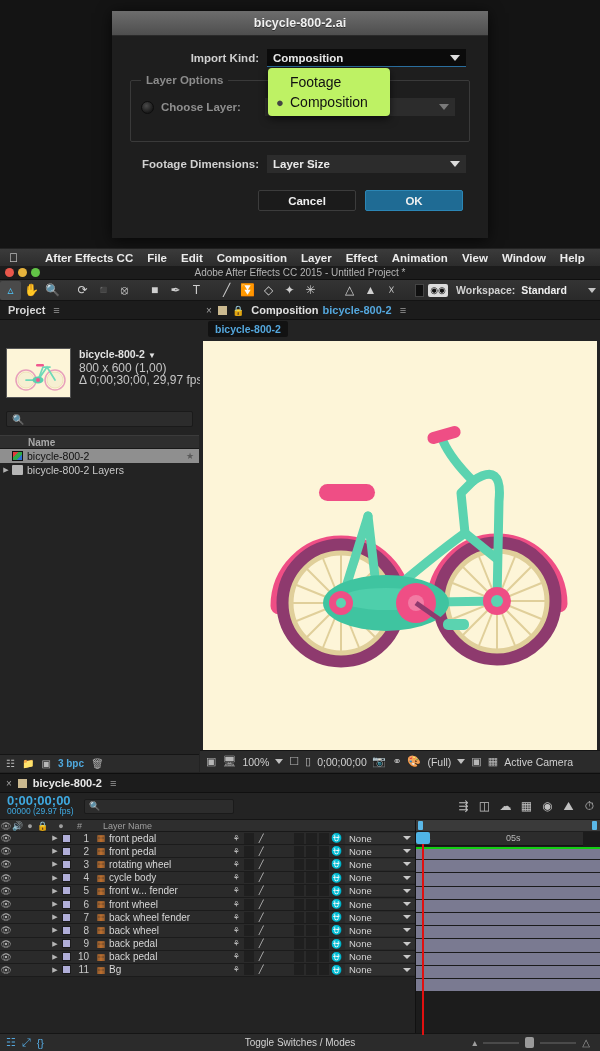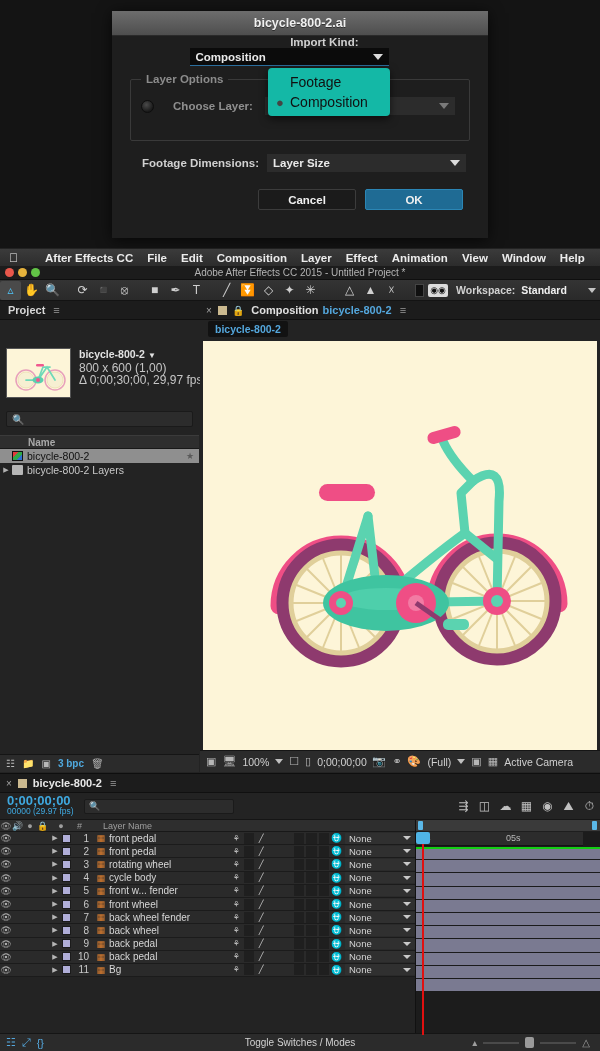--- a/index.html
+++ b/index.html
@@ -22,40 +22,40 @@
     box-shadow:0 2px 14px rgba(0,0,0,.7);
   }
   #dialog-titlebar {
     height:25px; background:linear-gradient(#6d6d6d,#4e4e4e);
     border-bottom:1px solid #2a2a2a;
     display:flex; align-items:center; justify-content:center;
     color:#f0f0f0; font-size:12.5px; font-weight:bold;
     text-shadow:0 1px 0 rgba(0,0,0,.45);
   }
   .dlg-row { display:flex; align-items:center; }
-  #import-kind-row { padding-right:22px;flex-direction:column; }
+  #import-kind-row { margin-top:13px; padding-right:22px; }
   .dlg-label { color:#d0d0d0; font-size:11.5px; font-weight:bold; text-align:right; }
   #import-kind-label { width:155px; padding-right:8px; }
   .dropdown {
     position:relative; height:18px; background:#0b0b0b;
     border-bottom:1px solid #2a6e9e;
     display:flex; align-items:center; padding:0 6px;
     color:#e9e9e9; font-size:11.5px; font-weight:bold;
   }
   .dropdown .caret {
     position:absolute; right:6px; top:50%; transform:translateY(-50%);
     width:0;height:0;border-left:5px solid transparent;border-right:5px solid transparent;
     border-top:6px solid #dcdcdc;
   }
   #import-kind-dd { width:199px; }
 
   
   #import-kind-menu {
     position:absolute; left:268px; top:68px; width:122px;
-    background:#14b8a6; border-radius:4px;
+    background:#bef264; border-radius:4px;
     box-shadow:0 3px 9px rgba(0,0,0,.6);
     padding:4px 0; z-index:30;
   }
   #import-kind-menu .mi {
     display:flex; align-items:center; height:20px;
     color:#111; font-size:14px; padding-left:6px;
   }
   #import-kind-menu .mi .bullet {
     width:12px; text-align:center; font-size:13px; color:#444;
   }
@@ -73,21 +73,21 @@
   .radio-row { display:flex; align-items:center; height:20px; }
   .radio {
     width:13px;height:13px;border-radius:50%;
     background:radial-gradient(circle at 40% 35%,#4a4a4a,#1a1a1a 70%);
     border:1px solid #0d0d0d; margin-right:7px;
     display:flex;align-items:center;justify-content:center;flex:none;
   }
   .radio.on::after{content:"";width:4px;height:4px;border-radius:50%;background:#d2d2d2;}
   .radio-label { color:#8f8f8f; font-size:11.5px; font-weight:bold; }
   #choose-layer-row { margin-top:2px; }
-  #choose-layer-label { width:104px;text-align:center; }
+  #choose-layer-label { width:104px; }
   #choose-layer-dd {
     width:190px; background:#2c2c2c; border-bottom:none;
     color:#8d8d8d; font-weight:normal;
   }
   #choose-layer-dd .caret { border-top-color:#7a7a7a; }
 
   #footage-dim-row { margin-top:13px; padding-right:22px; }
   #footage-dim-label { width:155px; padding-right:8px; }
   #footage-dim-dd { width:199px; background:#2c2c2c; border-bottom:none; }
   #footage-dim-dd .caret { border-top-color:#dcdcdc; }

